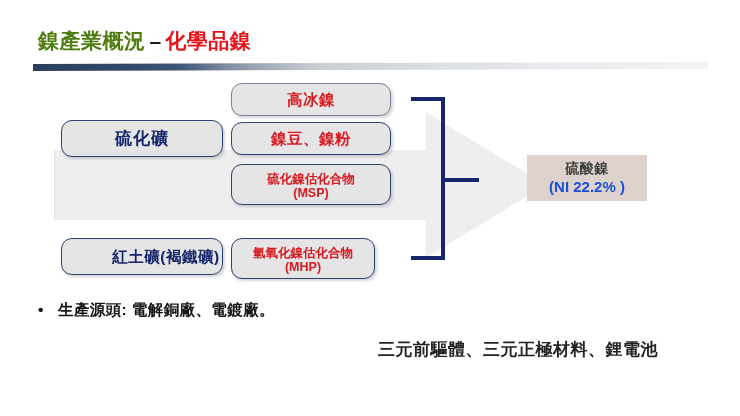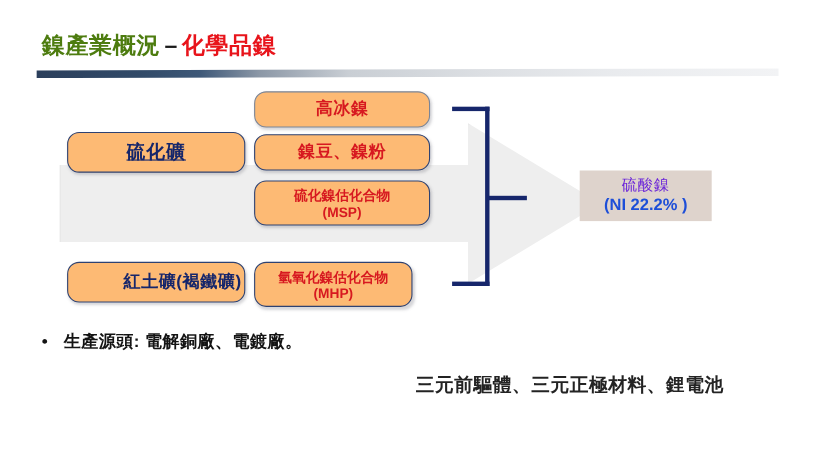--- a/index.html
+++ b/index.html
@@ -73,40 +73,40 @@
       75.5% 100%,
       75.5% 74%,
       0% 74%
     );
   }
 
   
   .rbox {
     position: absolute;
     box-sizing: border-box;
-    background: #fdba74;
+    background: #e5e5e5;
     border: 1.3px solid #2e4272;
     border-radius: 11px;
     display: flex;
     align-items: center;
     justify-content: center;
     text-align: center;
     box-shadow: 1.5px 2px 2.5px rgba(120,120,130,0.30);
     line-height: 1.12;
   }
   .rbox.gray-border { border-color: #7b8597; }
   .txt-navy {
     color: #16266b;
     font-weight: bold;
   }
   .txt-red {
     color: #d71920;
     font-weight: bold;
   }
-  .fs17 { font-size: 17px; letter-spacing: 1px; text-decoration: underline; }
+  .fs17 { font-size: 17px; letter-spacing: 1px; }
   .fs16 { font-size: 15.5px; letter-spacing: 0.5px; }
   .fs13 { font-size: 12.5px; }
   .sub-en { display: block; font-size: 12.5px; font-weight: bold; }
 
   
   #box-sulfide   { left: 61px;  top: 120px; width: 162px; height: 37px; }
   #box-laterite  { left: 61px;  top: 238px; width: 162px; height: 37px; padding-left: 48px; }
   #box-matte     { left: 231px; top: 83px;  width: 160px; height: 33px; }
   #box-briquette { left: 231px; top: 122px; width: 160px; height: 33px; }
   #box-msp       { left: 231px; top: 164px; width: 160px; height: 41px; }
@@ -140,22 +140,22 @@
     height: 46px;
     background: #ded3cc;
     display: flex;
     flex-direction: column;
     align-items: center;
     justify-content: center;
     text-align: center;
     line-height: 1.18;
   }
   #result-box .r-name {
-    color: #6d28d9;
-    font-weight: normal;
+    color: #404040;
+    font-weight: bold;
     font-size: 14px;
     letter-spacing: 0.5px;
   }
   #result-box .r-grade {
     color: #1d4ed8;
     font-weight: bold;
     font-size: 15px;
     margin-top: 1px;
   }
 

